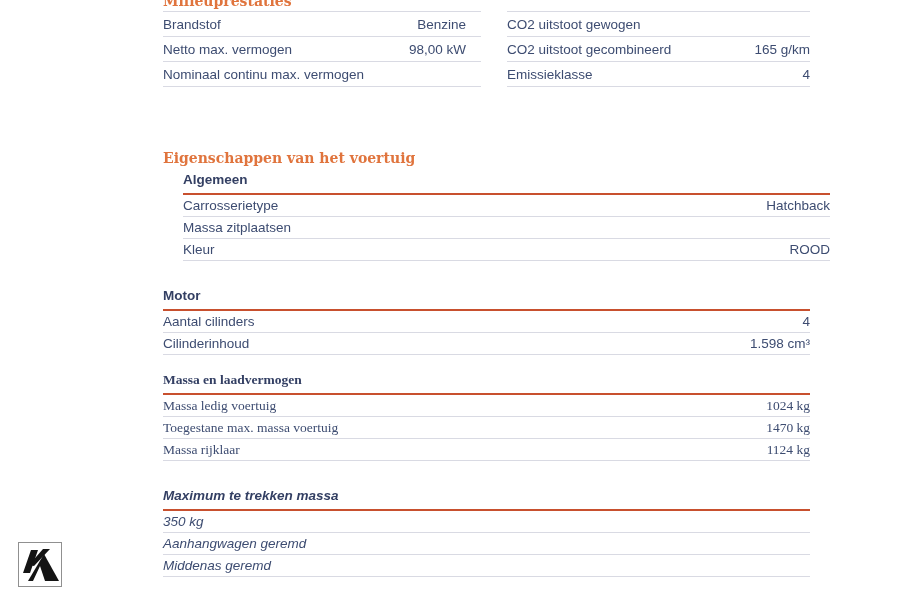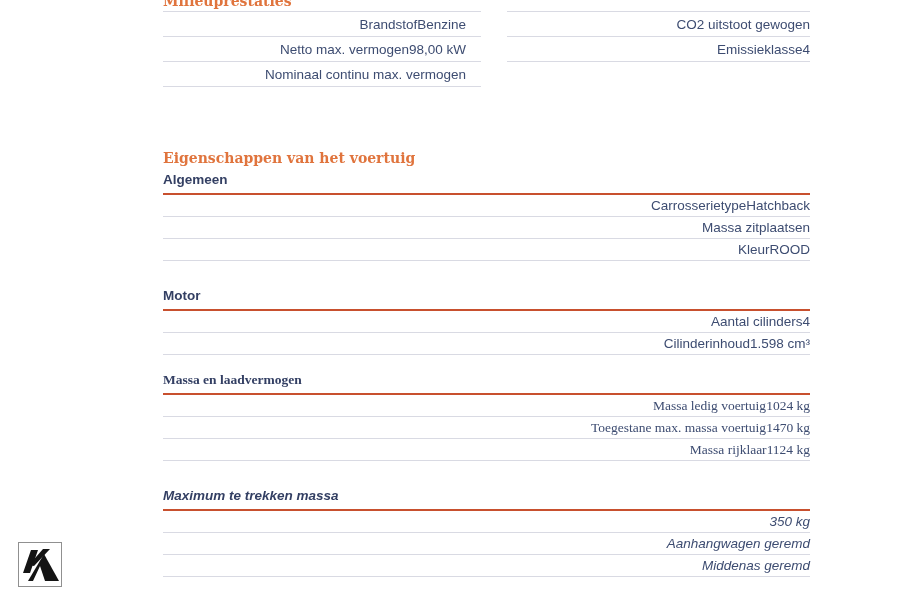--- a/index.html
+++ b/index.html
@@ -41,21 +41,21 @@
     font-weight: 700;
     line-height: 16px;
     color: var(--subheading-navy, #333f63);
   }
   .orange-rule {
     margin-top: 5px;
     border-bottom: 2px solid var(--rule-orange, #c8502e);
   }
   .row {
     display: flex;
-    justify-content: flex-end;
+    justify-content: space-between;
     align-items: center;
     height: 21px;
     border-bottom: 1px solid var(--divider-gray, #d9dae3);
     font-size: 13.5px;
     color: var(--text-navy, #3d4c71);
     white-space: nowrap;
   }
   .milieu-tables {
     position: absolute;
     top: 11px;
@@ -101,29 +101,33 @@
         <span class="lbl">Nominaal continu max. vermogen</span>
         <span class="val"></span>
       </div>
     </div>
     <div class="milieu-col right">
       <div class="row">
         <span class="lbl">CO2 uitstoot gewogen</span>
         <span class="val"></span>
       </div>
       <div class="row">
+        <span class="lbl">CO2 uitstoot gecombineerd</span>
+        <span class="val">165 g/km</span>
+      </div>
+      <div class="row">
         <span class="lbl">Emissieklasse</span>
         <span class="val">4</span>
       </div>
     </div>
   </div>
 
   <div class="main-heading" style="top:150px;">Eigenschappen van het voertuig</div>
 
-  <div class="subsection" style="top:172px;">
+  <div class="subsection" style="top:172px;margin-left:20px;">
     <div class="sub-title">Algemeen</div>
     <div class="orange-rule"></div>
     <div class="row">
       <span class="lbl">Carrosserietype</span>
       <span class="val">Hatchback</span>
     </div>
     <div class="row">
       <span class="lbl">Massa zitplaatsen</span>
       <span class="val"></span>
     </div>

